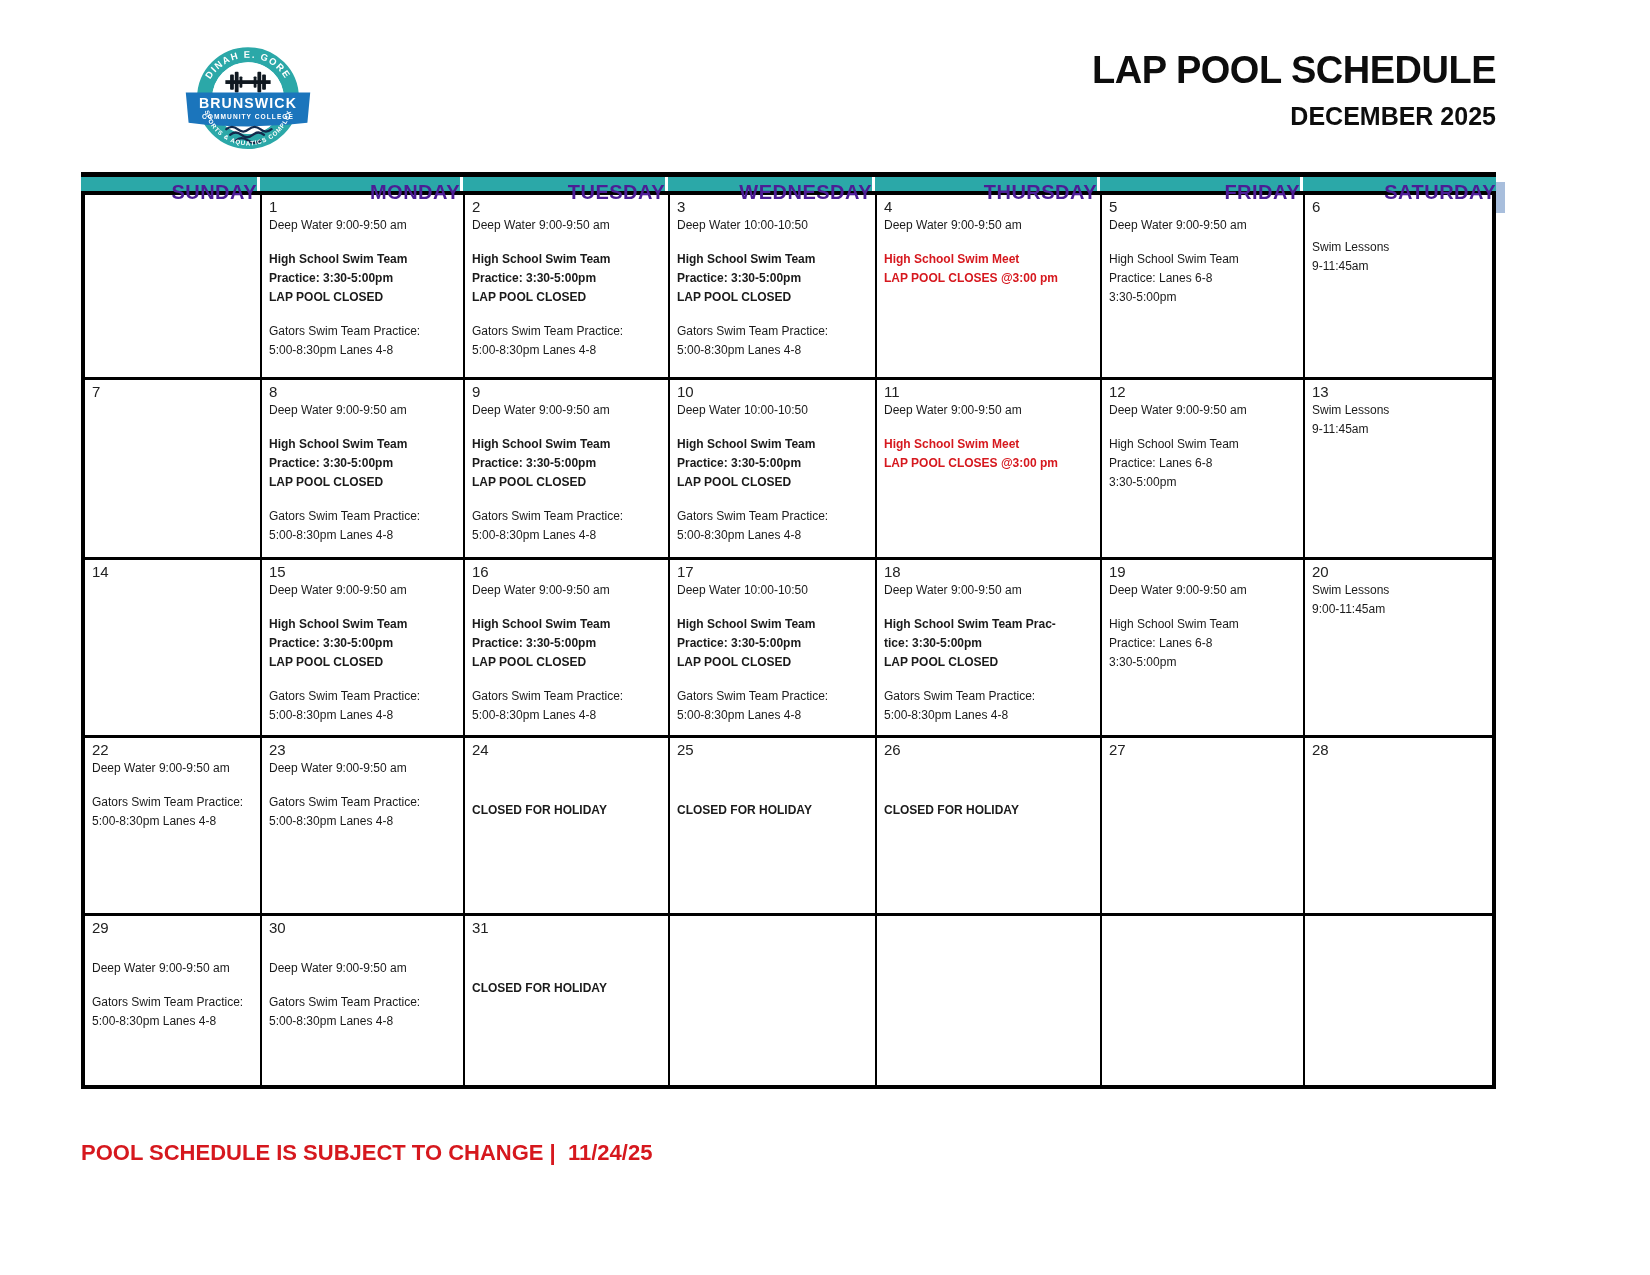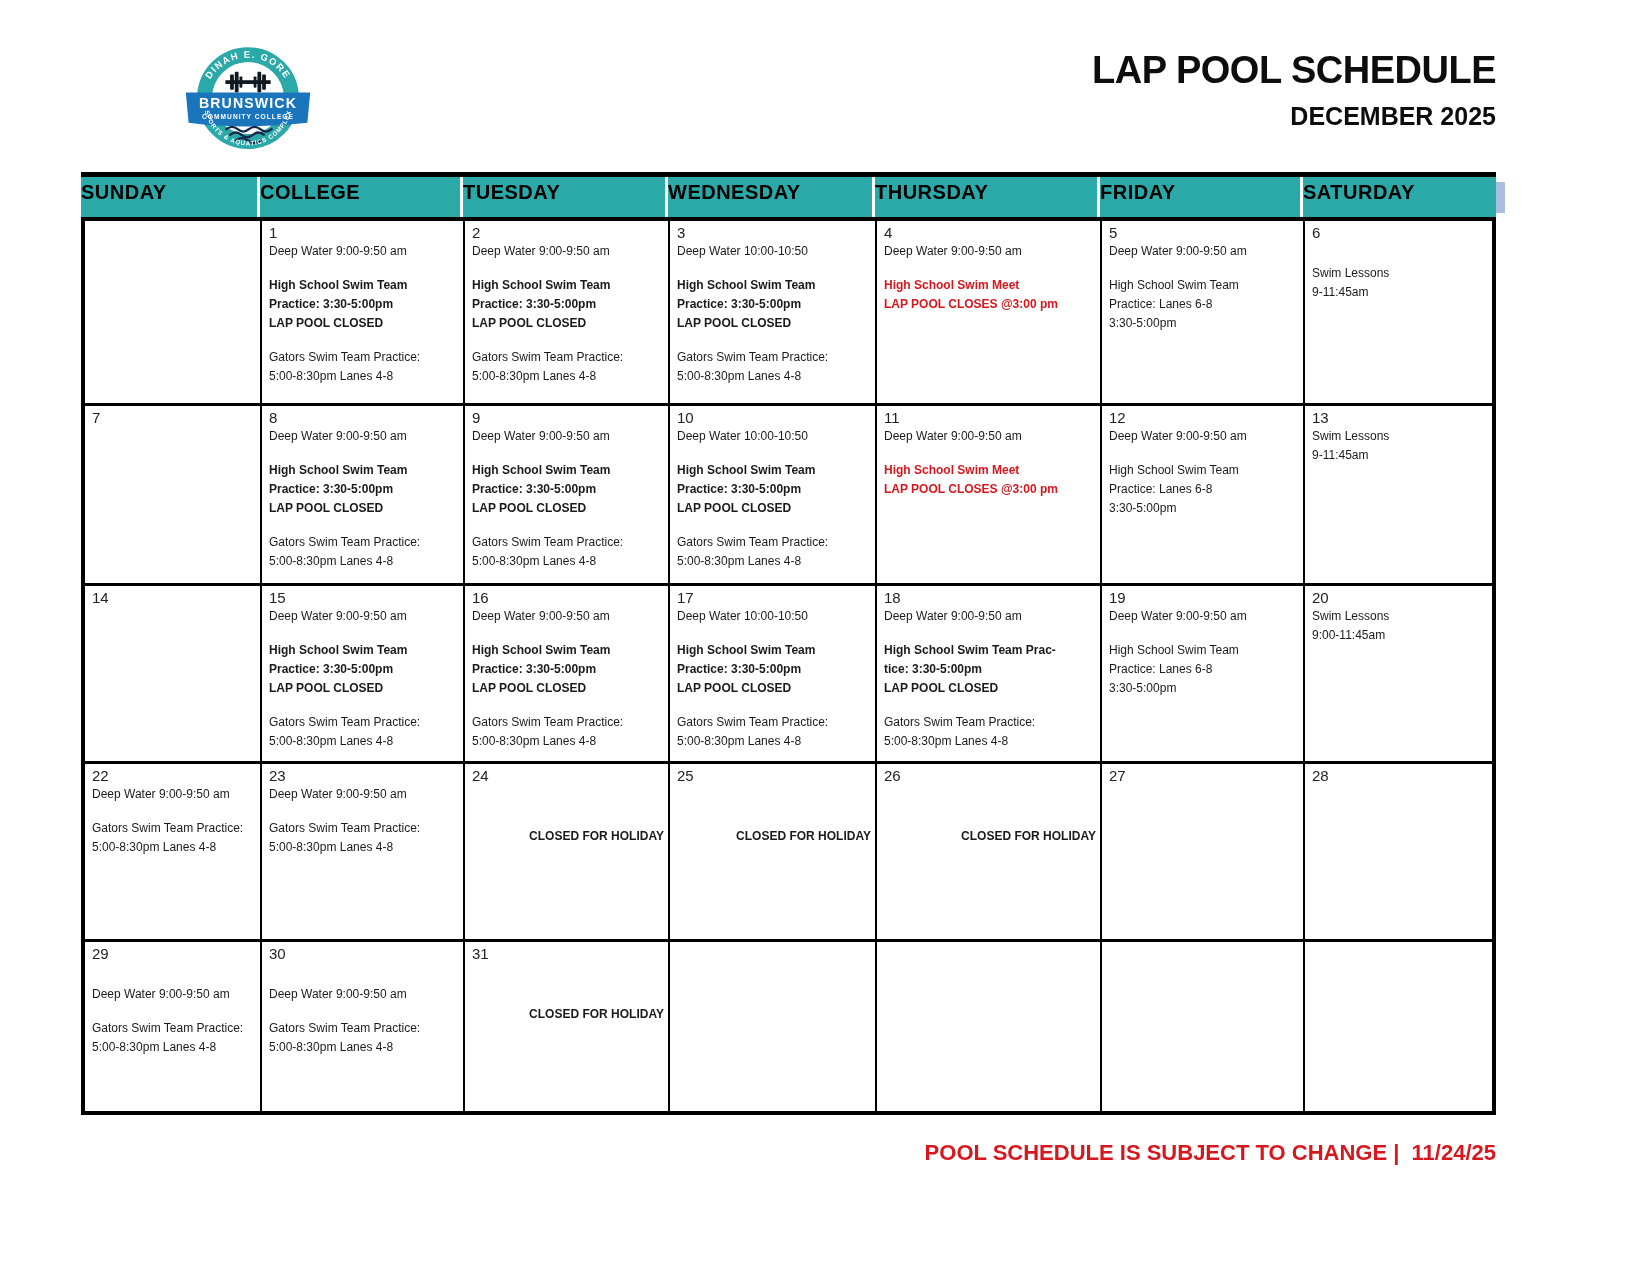--- a/index.html
+++ b/index.html
@@ -13,44 +13,44 @@
   .title-wrap{position:absolute;left:81px;top:50px;width:1415px;text-align:right;}
   .main-title{font-size:38px;font-weight:bold;letter-spacing:-0.5px;color:#0d0d0d;line-height:1.1;margin:0;}
   .sub-title{font-size:25px;font-weight:bold;color:#0d0d0d;margin:10px 0 0 0;}
   
   .calendar{position:absolute;left:81px;top:172px;width:1415px;}
   .cal-header{
     display:grid;grid-template-columns:179px 203px 205px 207px 225px 203px 193px;
     column-gap:0;border-top:5px solid #000;position:relative;background:#fff;
   }
   .hcell{
-    background:var(--teal,#2BA8A8);color:#000000;font-weight:bold;font-size:20px;
-    text-align:left;line-height:31px;height:40px;letter-spacing:0.5px;
+    background:var(--teal,#2BA8A8);color:#4c1d95;font-weight:bold;font-size:20px;
+    text-align:right;line-height:31px;height:14px;letter-spacing:0.5px;
     border-right:3px solid #fff;
   }
   .hcell:last-child{border-right:none;}
   .hdr-sliver{position:absolute;right:-9px;top:5px;width:9px;height:31px;background:#A8BEDC;}
   .cal-grid{
     display:grid;grid-template-columns:177px 203px 205px 207px 225px 203px 187px;
     grid-template-rows:185px 180px 178px 178px 169px;
     border:4px solid #000;background:#fff;
   }
   .cell{border-right:2px solid #000;border-bottom:3px solid #000;overflow:hidden;padding:2px 4px 0 7px;}
   .cell:nth-child(7n){border-right:none;}
   .cell:nth-child(n+29){border-bottom:none;}
   .day-num{font-size:15px;color:#222;line-height:19px;}
   .event{font-size:12px;line-height:19px;margin-top:15px;white-space:pre-line;}
   .day-num + .event{margin-top:0;}
   .ev-bold{font-weight:bold;}
   .ev-red{font-weight:bold;color:var(--red,#D6181E);}
-  .ev-holiday{font-weight:bold;text-align:right;margin-top:42px !important;white-space:pre-line;}
+  .ev-holiday{font-weight:bold;text-align:left;margin-top:42px !important;white-space:pre-line;}
   .ev-gap{margin-top:22px !important;}
   
   .footer-note{
-    position:absolute;left:81px;top:1140px;width:1415px;text-align:right;
+    position:absolute;left:81px;top:1140px;width:1415px;text-align:left;
     font-size:22px;font-weight:bold;color:var(--red,#D6181E);white-space:pre-wrap;
   }
 </style>
 </head>
 <body>
 
 <div class="logo">
   <svg viewBox="0 0 140 140" width="132" height="132">
     <circle cx="70" cy="68" r="55" fill="#ffffff"></circle>
     <circle cx="70" cy="68" r="46" fill="none" stroke="#2BA8A8" stroke-width="16"></circle>
@@ -92,21 +92,21 @@
 
 <div class="title-wrap">
   <div class="main-title">LAP POOL SCHEDULE</div>
   <div class="sub-title">DECEMBER 2025</div>
 </div>
 
 <div class="calendar">
   <div class="cal-header">
     <div class="hdr-sliver"></div>
   <div class="hcell">SUNDAY</div>
-      <div class="hcell">COLLEGE</div>
+      <div class="hcell">MONDAY</div>
       <div class="hcell">TUESDAY</div>
       <div class="hcell">WEDNESDAY</div>
       <div class="hcell">THURSDAY</div>
       <div class="hcell">FRIDAY</div>
       <div class="hcell">SATURDAY</div>
     </div>
   <div class="cal-grid">
       <div class="cell"></div>
       <div class="cell">
         <div class="day-num">1</div>

